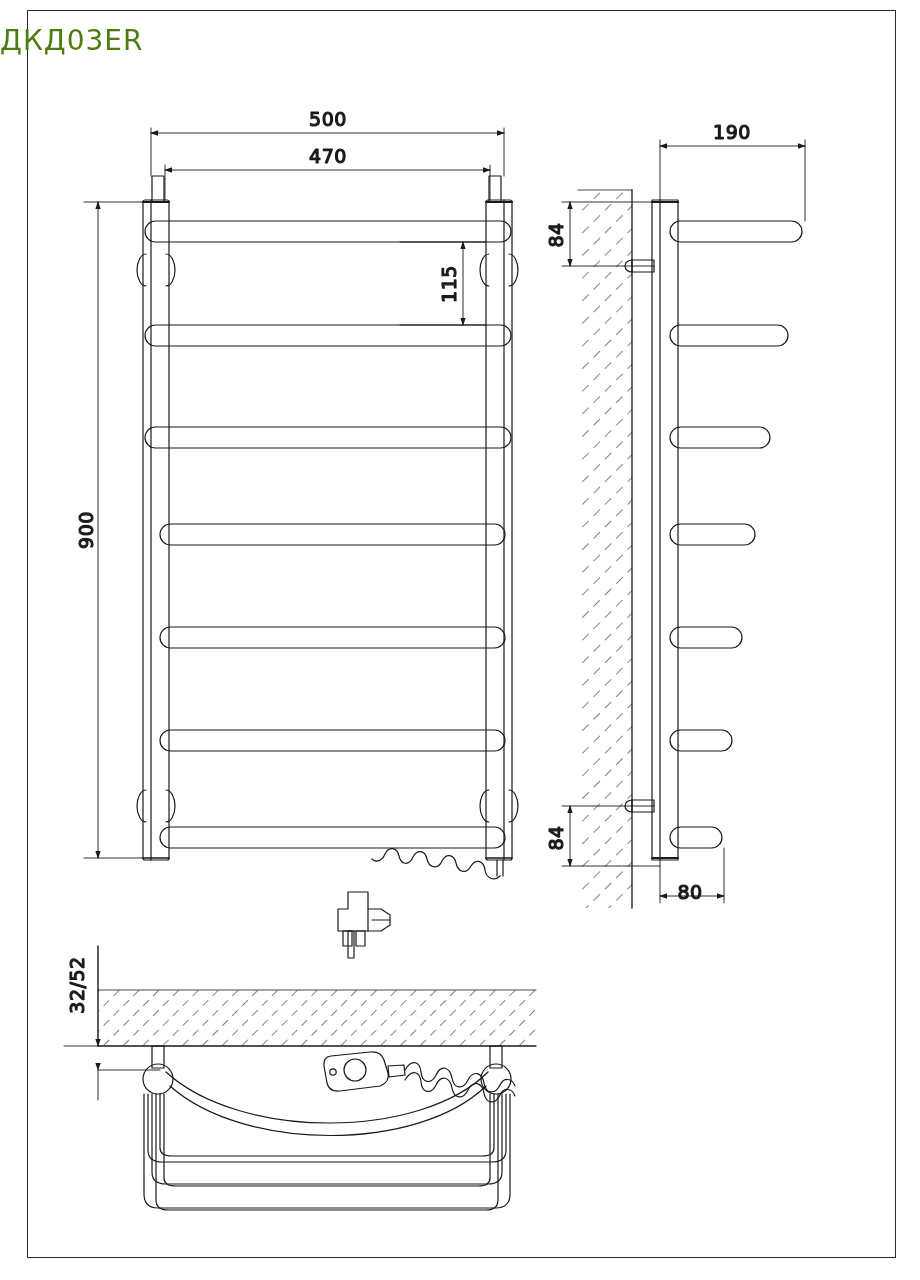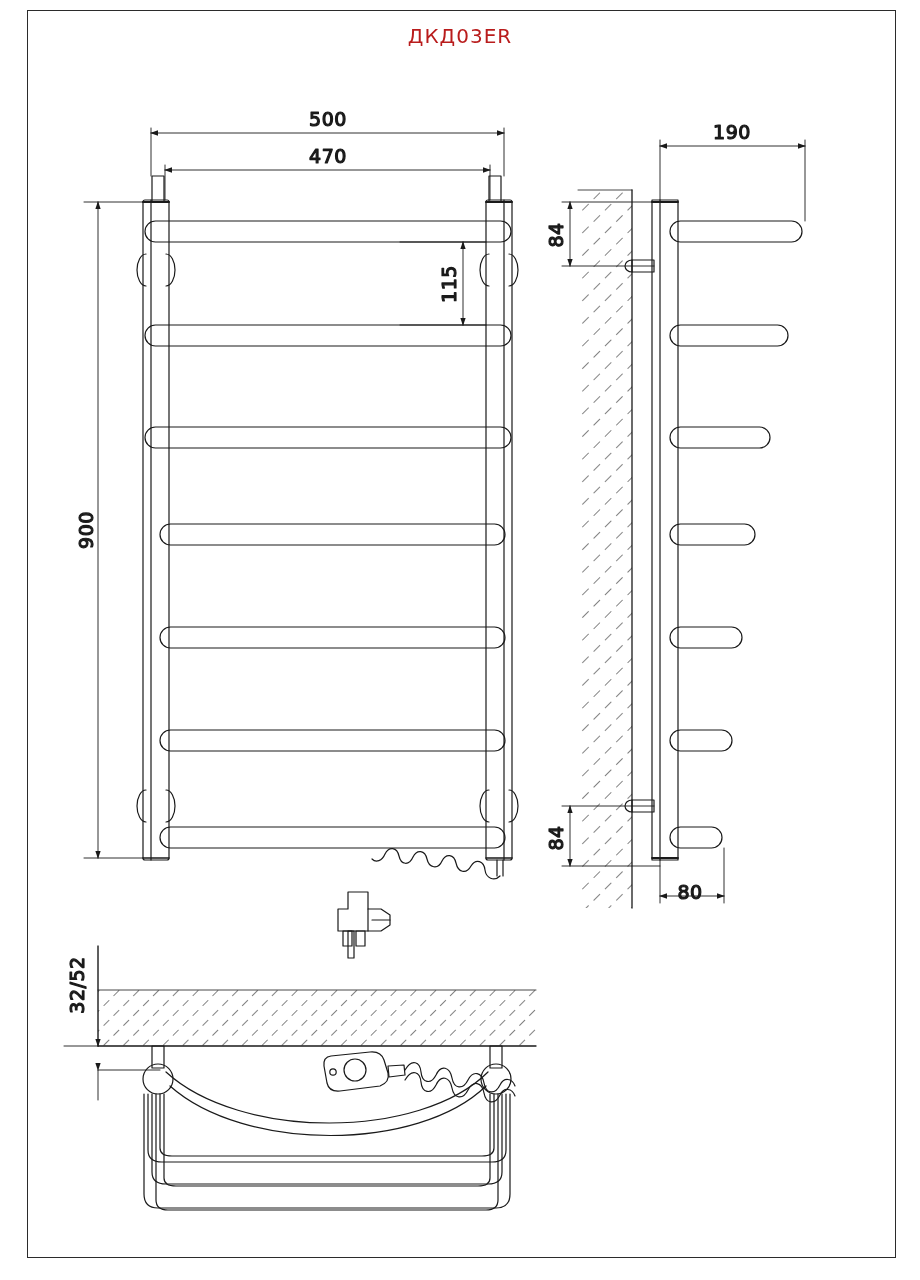--- a/index.html
+++ b/index.html
@@ -1,21 +1,21 @@
 <!DOCTYPE html>
 <html><head>
 <meta charset="utf-8">
 <style>
   html,body{margin:0;padding:0;background:#ffffff;}
   body{width:920px;height:1280px;font-family:"Liberation Sans",sans-serif;}
   #sheet{position:relative;width:920px;height:1280px;overflow:hidden;background:#fff;}
   #frame{position:absolute;left:27px;top:10px;width:869px;height:1248px;border:1.6px solid #2b2b2b;box-sizing:border-box;}
   #title{
-    position:absolute;left:0;top:24px;width:920px;text-align:center;
-    font-size:20px;letter-spacing:1px;color:#b91c1c;font-weight:400;
+    position:absolute;left:0;top:24px;width:920px;text-align:left;
+    font-size:28px;letter-spacing:1px;color:#4d7c0f;font-weight:400;
     font-family:"DejaVu Sans",sans-serif;
   }
   svg{position:absolute;left:0;top:0;width:920px;height:1280px;}
   .dimtxt{
     font-family:"DejaVu Sans",sans-serif;font-size:19px;fill:#1a1a1a;
     letter-spacing:0.5px;
   }
 </style>
 </head>
 <body>

